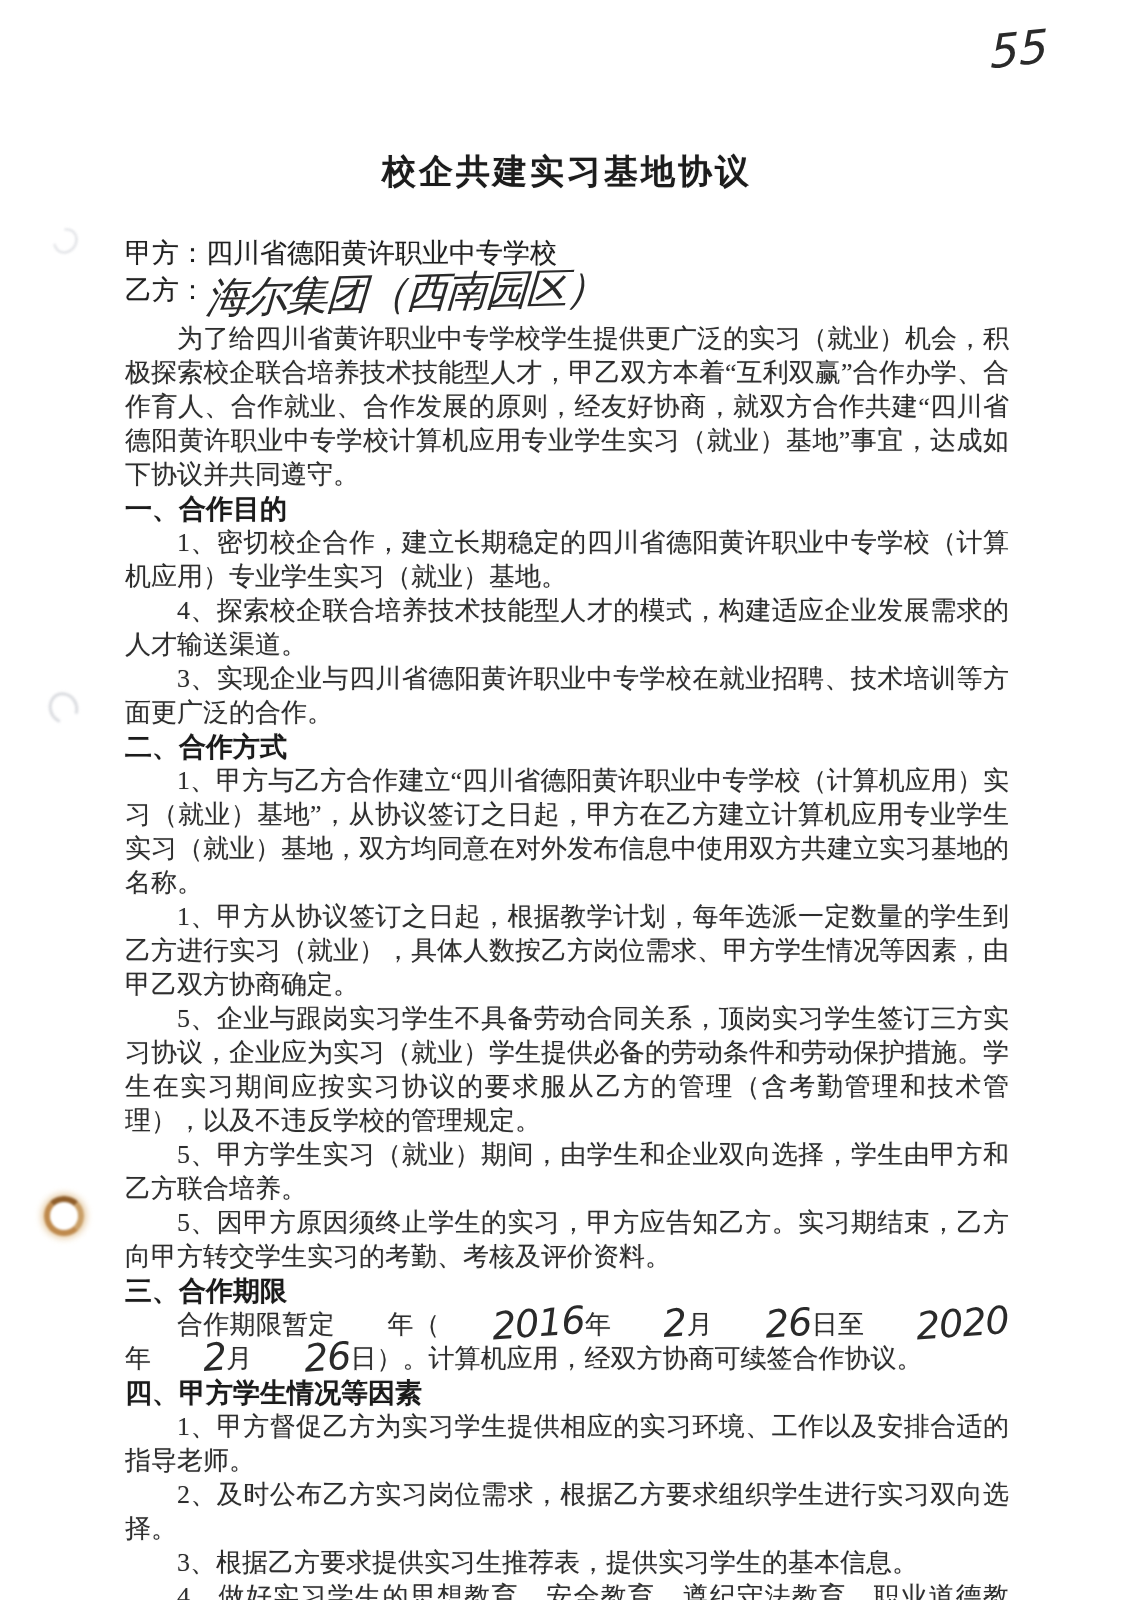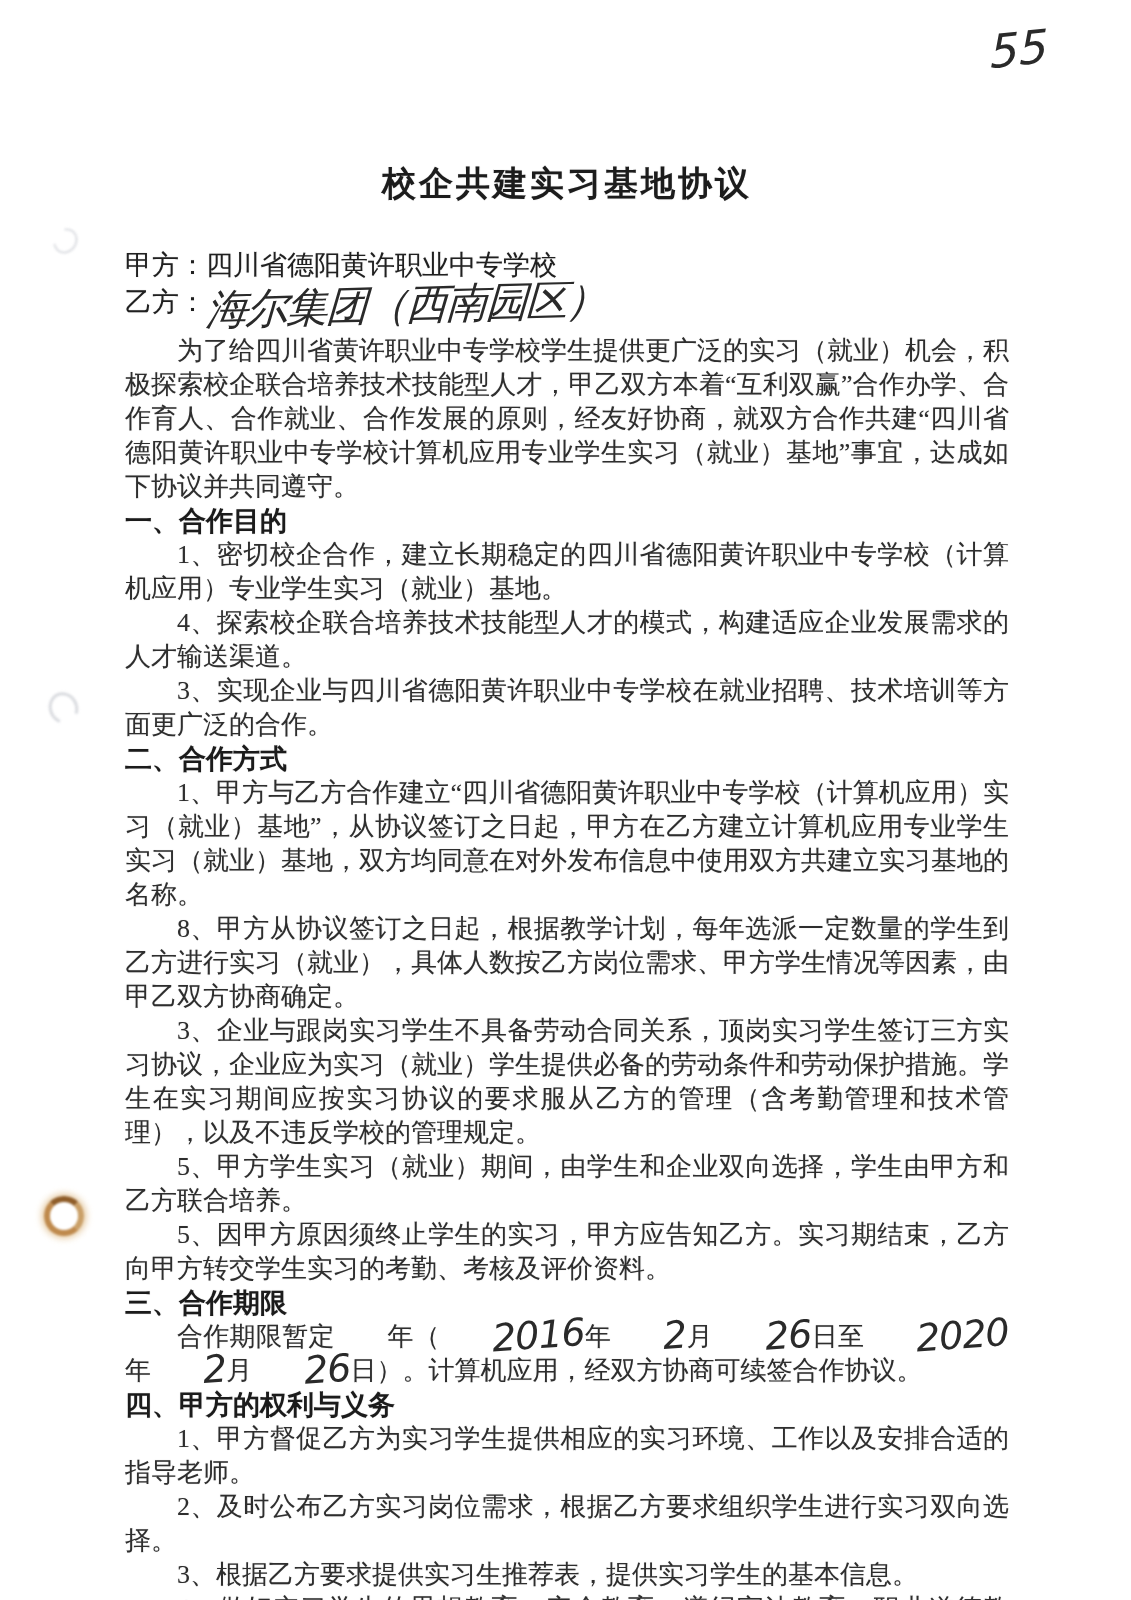--- a/index.html
+++ b/index.html
@@ -17,21 +17,21 @@
     top: 145px;
     width: 884px;
   }
   .title {
     font-family: "Liberation Sans", sans-serif;
     font-weight: bold;
     font-size: 34px;
     letter-spacing: 3px;
     text-align: center;
     color: #1c1c1c;
-    margin: 16px 0 40px 0;
+    margin: 4px 0 40px 0;
     text-shadow: 0 0 1px rgba(70,70,70,0.4);
   }
   .party {
     font-family: "Liberation Sans", sans-serif;
     font-weight: normal;
     font-size: 27px;
     line-height: 37px;
     color: #202020;
     margin: 0;
     text-shadow: 0 0 1px rgba(70,70,70,0.35);
@@ -131,28 +131,28 @@
 
     <p class="body-p">为了给四川省黄许职业中专学校学生提供更广泛的实习（就业）机会，积极探索校企联合培养技术技能型人才，甲乙双方本着“互利双赢”合作办学、合作育人、合作就业、合作发展的原则，经友好协商，就双方合作共建“四川省德阳黄许职业中专学校计算机应用专业学生实习（就业）基地”事宜，达成如下协议并共同遵守。</p>
 
     <h2 class="sec-h">一、合作目的</h2>
     <p class="body-p">1、密切校企合作，建立长期稳定的四川省德阳黄许职业中专学校（计算机应用）专业学生实习（就业）基地。</p>
     <p class="body-p">4、探索校企联合培养技术技能型人才的模式，构建适应企业发展需求的人才输送渠道。</p>
     <p class="body-p">3、实现企业与四川省德阳黄许职业中专学校在就业招聘、技术培训等方面更广泛的合作。</p>
 
     <h2 class="sec-h">二、合作方式</h2>
     <p class="body-p">1、甲方与乙方合作建立“四川省德阳黄许职业中专学校（计算机应用）实习（就业）基地”，从协议签订之日起，甲方在乙方建立计算机应用专业学生实习（就业）基地，双方均同意在对外发布信息中使用双方共建立实习基地的名称。</p>
-    <p class="body-p">8、甲方从协议签订之日起，根据教学计划，每年选派一定数量的学生到乙方进行实习（就业），具体人数按乙方岗位需求、甲方学生情况等因素，由甲乙双方协商确定。</p>
-    <p class="body-p">3、企业与跟岗实习学生不具备劳动合同关系，顶岗实习学生签订三方实习协议，企业应为实习（就业）学生提供必备的劳动条件和劳动保护措施。学生在实习期间应按实习协议的要求服从乙方的管理（含考勤管理和技术管理），以及不违反学校的管理规定。</p>
+    <p class="body-p">1、甲方从协议签订之日起，根据教学计划，每年选派一定数量的学生到乙方进行实习（就业），具体人数按乙方岗位需求、甲方学生情况等因素，由甲乙双方协商确定。</p>
+    <p class="body-p">5、企业与跟岗实习学生不具备劳动合同关系，顶岗实习学生签订三方实习协议，企业应为实习（就业）学生提供必备的劳动条件和劳动保护措施。学生在实习期间应按实习协议的要求服从乙方的管理（含考勤管理和技术管理），以及不违反学校的管理规定。</p>
     <p class="body-p">5、甲方学生实习（就业）期间，由学生和企业双向选择，学生由甲方和乙方联合培养。</p>
     <p class="body-p">5、因甲方原因须终止学生的实习，甲方应告知乙方。实习期结束，乙方向甲方转交学生实习的考勤、考核及评价资料。</p>
 
     <h2 class="sec-h">三、合作期限</h2>
     <p class="body-p"><span>合作期限暂定</span><span>　　</span><span>年（</span><span class="hw hw-num">2016</span><span>年</span><span class="hw hw-num">2</span><span>月</span><span class="hw hw-num">26</span><span>日至</span><span class="hw hw-num">2020</span><span>年</span><span class="hw hw-num">2</span><span>月</span><span class="hw hw-num">26</span><span>日）。计算机应用，经双方协商可续签合作协议。</span></p>
 
-    <h2 class="sec-h">四、甲方的权利与义务</h2>
+    <h2 class="sec-h">四、甲方学生情况等因素</h2>
     <p class="body-p">1、甲方督促乙方为实习学生提供相应的实习环境、工作以及安排合适的指导老师。</p>
     <p class="body-p">2、及时公布乙方实习岗位需求，根据乙方要求组织学生进行实习双向选择。</p>
     <p class="body-p">3、根据乙方要求提供实习生推荐表，提供实习学生的基本信息。</p>
     <p class="body-p">4、做好实习学生的思想教育、安全教育、遵纪守法教育、职业道德教育。</p>
 
   </div>
 </div>
 
 </body></html>

